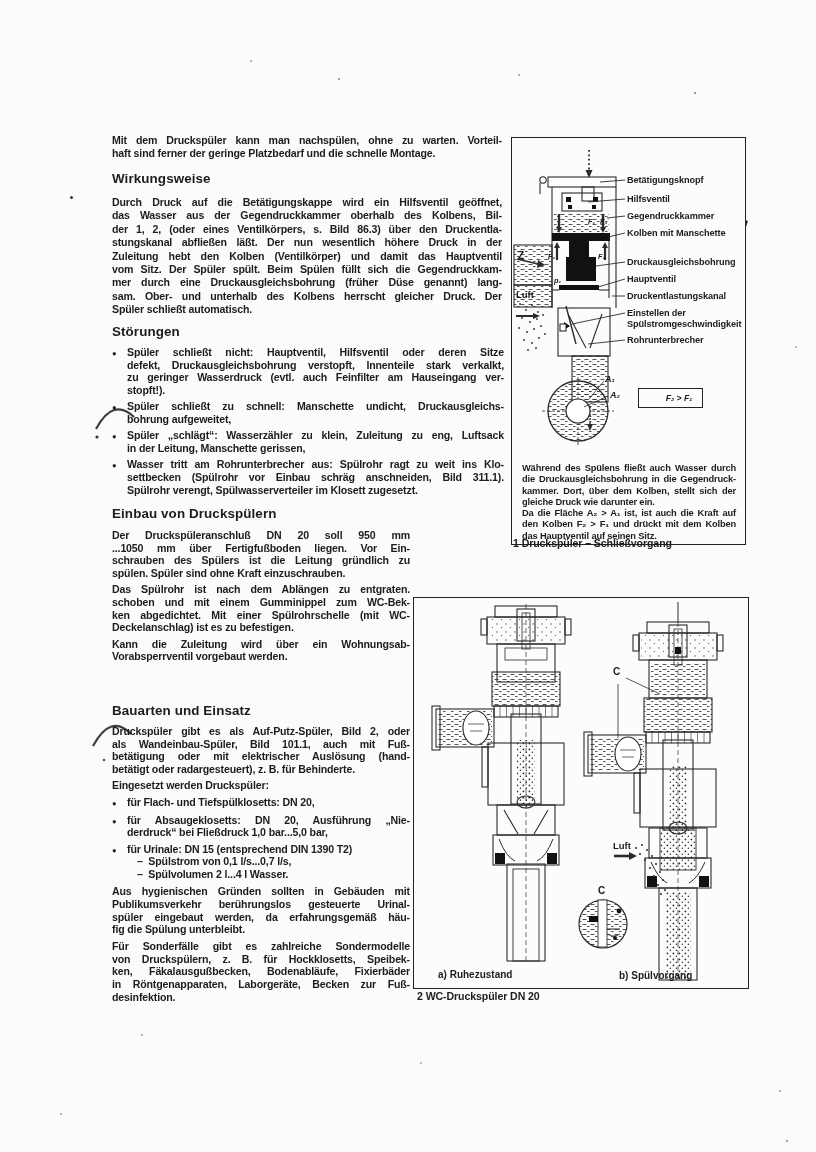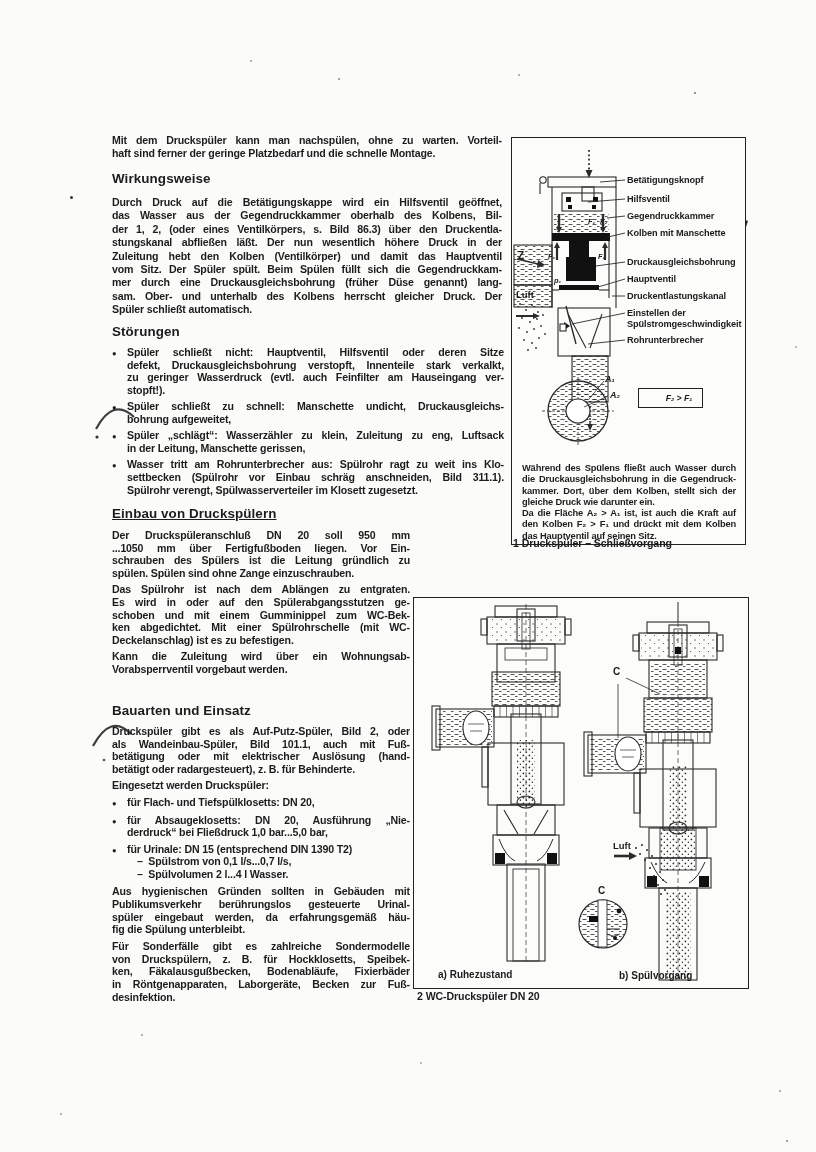--- a/index.html
+++ b/index.html
@@ -108,32 +108,31 @@
     <div class="bullet">
       <span class="blt">●</span>
       <div class="btxt just">
           <div class="tl">Wasser tritt am Rohrunterbrecher aus: Spülrohr ragt zu weit ins Klo-</div>
           <div class="tl">settbecken (Spülrohr vor Einbau schräg anschneiden, Bild 311.1).</div>
           <div class="tl">Spülrohr verengt, Spülwasserverteiler im Klosett zugesetzt.</div>
         </div>
     </div>
   </div>
 
-  <h2 class="blk h" style="left:112px;top:506px;text-decoration:underline;">Einbau von Druckspülern</h2>
+  <h2 class="blk h" style="left:112px;top:506px;">Einbau von Druckspülern</h2>
 
   <div class="blk body-txt narrow" style="left:112px;top:529px;width:298px;">
     <div class="just gap">
         <div class="tl">Der Druckspüleranschluß DN 20 soll 950 mm</div>
         <div class="tl">...1050 mm über Fertigfußboden liegen. Vor Ein-</div>
         <div class="tl">schrauben des Spülers ist die Leitung gründlich zu</div>
-        <div class="tl">spülen. Spülen sind ohne Zange einzuschrauben.</div>
+        <div class="tl">spülen. Spüler sind ohne Kraft einzuschrauben.</div>
       </div>
     <div class="just gap">
         <div class="tl">Das Spülrohr ist nach dem Ablängen zu entgraten.</div>
-        <div class="tl">Es wird in oder auf den Spülerabgangsstutzen ge-</div>
         <div class="tl">schoben und mit einem Gumminippel zum WC-Bek-</div>
         <div class="tl">ken abgedichtet. Mit einer Spülrohrschelle (mit WC-</div>
         <div class="tl">Deckelanschlag) ist es zu befestigen.</div>
       </div>
     <div class="just">
         <div class="tl">Kann die Zuleitung wird über ein Wohnungsab-</div>
         <div class="tl">Vorabsperrventil vorgebaut werden.</div>
       </div>
   </div>
 

